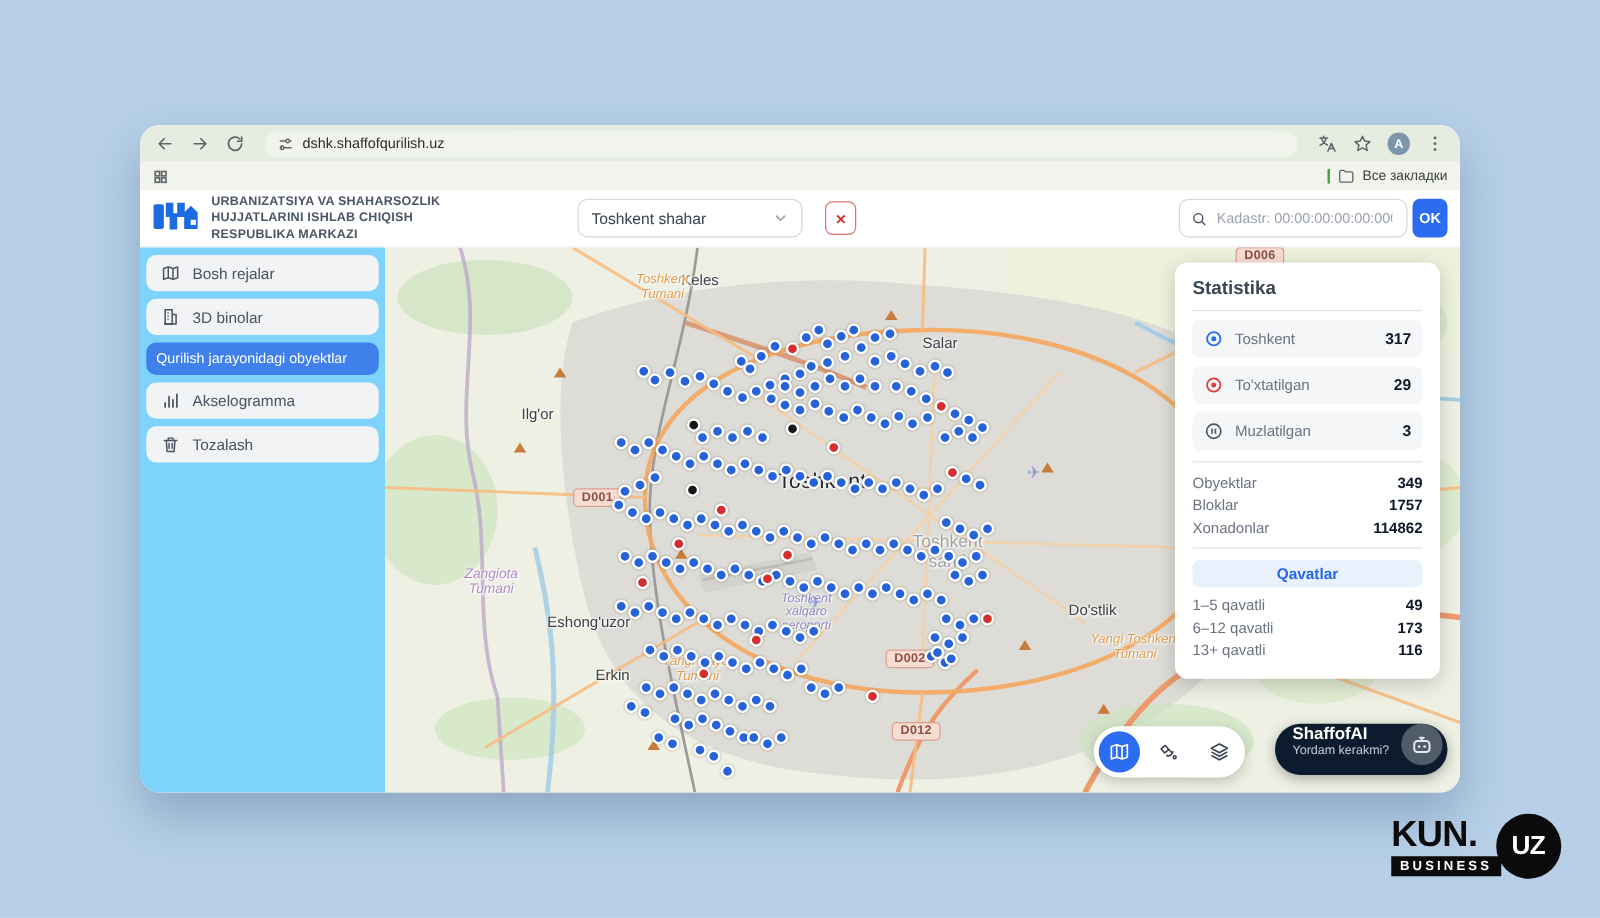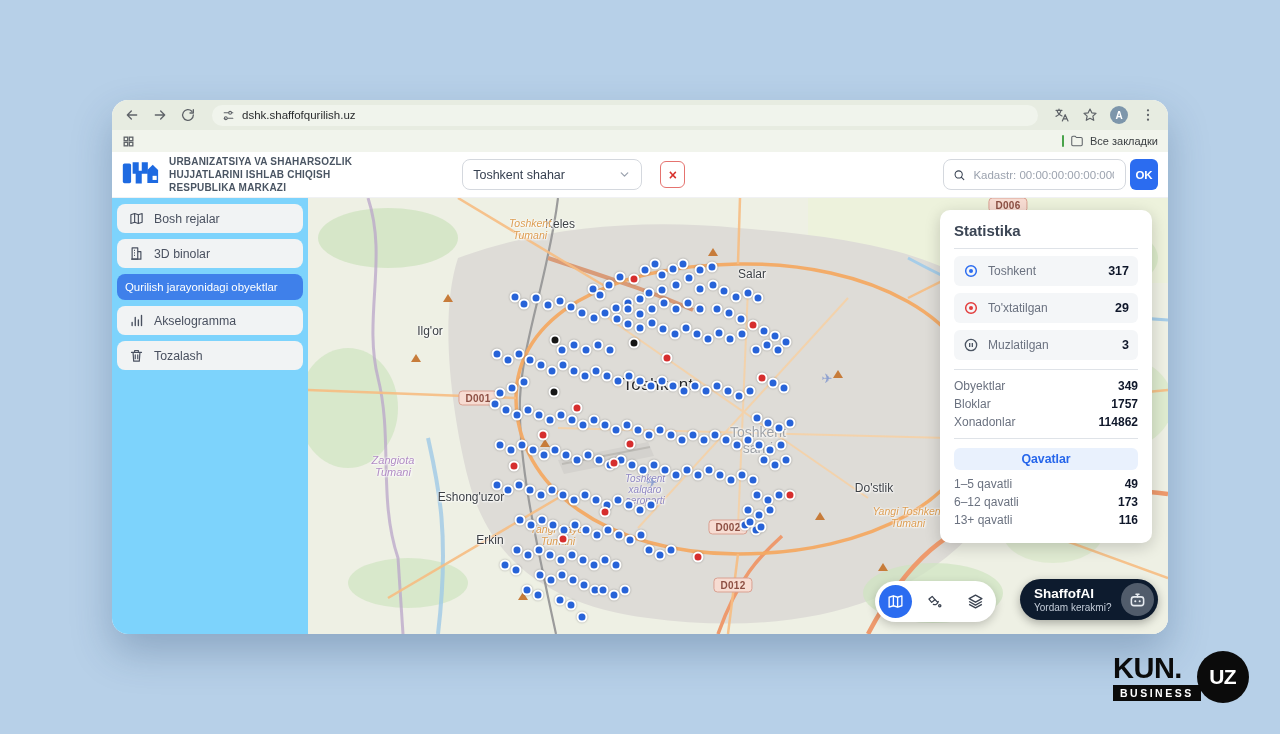--- a/index.html
+++ b/index.html
@@ -59,21 +59,21 @@
   .statrow{display:flex;align-items:center;gap:9px;background:#f4f6f8;border-radius:6px;height:30px;padding:0 9px;margin:7px 0;font-size:12px;color:#6b7280;}
   .statrow .val{margin-left:auto;font-weight:bold;color:#0f172a;font-size:12.5px;}
   .sect-div{border:none;border-top:1px solid #dfe3e8;margin:9px 0;}
   .trow{display:flex;font-size:12px;color:#6b7280;margin:4px 0;}
   .trow .val{margin-left:auto;font-weight:bold;color:#0f172a;}
   .qheader{background:#e9f1fd;color:#2666eb;font-weight:bold;text-align:center;border-radius:6px;padding:4px 0;font-size:12.3px;margin:2px 0 7px;}
   
   .map-controls{position:absolute;left:567px;top:383px;background:#fff;border-radius:22px;padding:4px;display:flex;gap:7px;box-shadow:0 3px 10px rgba(0,0,0,.2);}
   .cbtn{width:33px;height:33px;border-radius:50%;background:#fff;display:flex;align-items:center;justify-content:center;color:#3c4452;border:none;}
   .cbtn.primary{background:#2b6cf0;color:#fff;}
-  .assistant{position:absolute;left:712px;top:381px;width:138px;height:41px;background:#0d1b2e;border-radius:22px;display:flex;align-items:center;padding:0 4px 0 14px;box-shadow:0 3px 10px rgba(0,0,0,.3);}
+  .assistant{position:absolute;left:712px;top:381px;width:138px;height:41px;background:#0d1b2e;border-radius:22px;display:flex;padding:0 4px 0 14px;box-shadow:0 3px 10px rgba(0,0,0,.3);}
   .assistant .txt{line-height:1.15;}
   .assistant .t1{font-size:13.5px;font-weight:bold;color:#fff;}
   .assistant .t2{font-size:10px;color:#c3ccd8;}
   .robot{margin-left:auto;width:33px;height:33px;border-radius:50%;background:#515c6b;color:#e7ebf0;display:flex;align-items:center;justify-content:center;}
   
   .kun{position:absolute;left:1113px;top:651px;display:flex;align-items:center;}
   .kun .col{display:flex;flex-direction:column;align-items:flex-start;}
   .kun .kword{font-size:29px;font-weight:bold;color:#0b0b0b;letter-spacing:-.5px;line-height:1;}
   .kun .bbar{background:#0b0b0b;color:#fff;font-size:10.5px;font-weight:bold;letter-spacing:2.5px;padding:2px 7px;margin-top:2px;}
   .kun .circle{width:52px;height:52px;border-radius:50%;background:#0b0b0b;color:#fff;display:flex;align-items:center;justify-content:center;font-size:21px;font-weight:bold;margin-left:-4px;letter-spacing:-.5px;}

